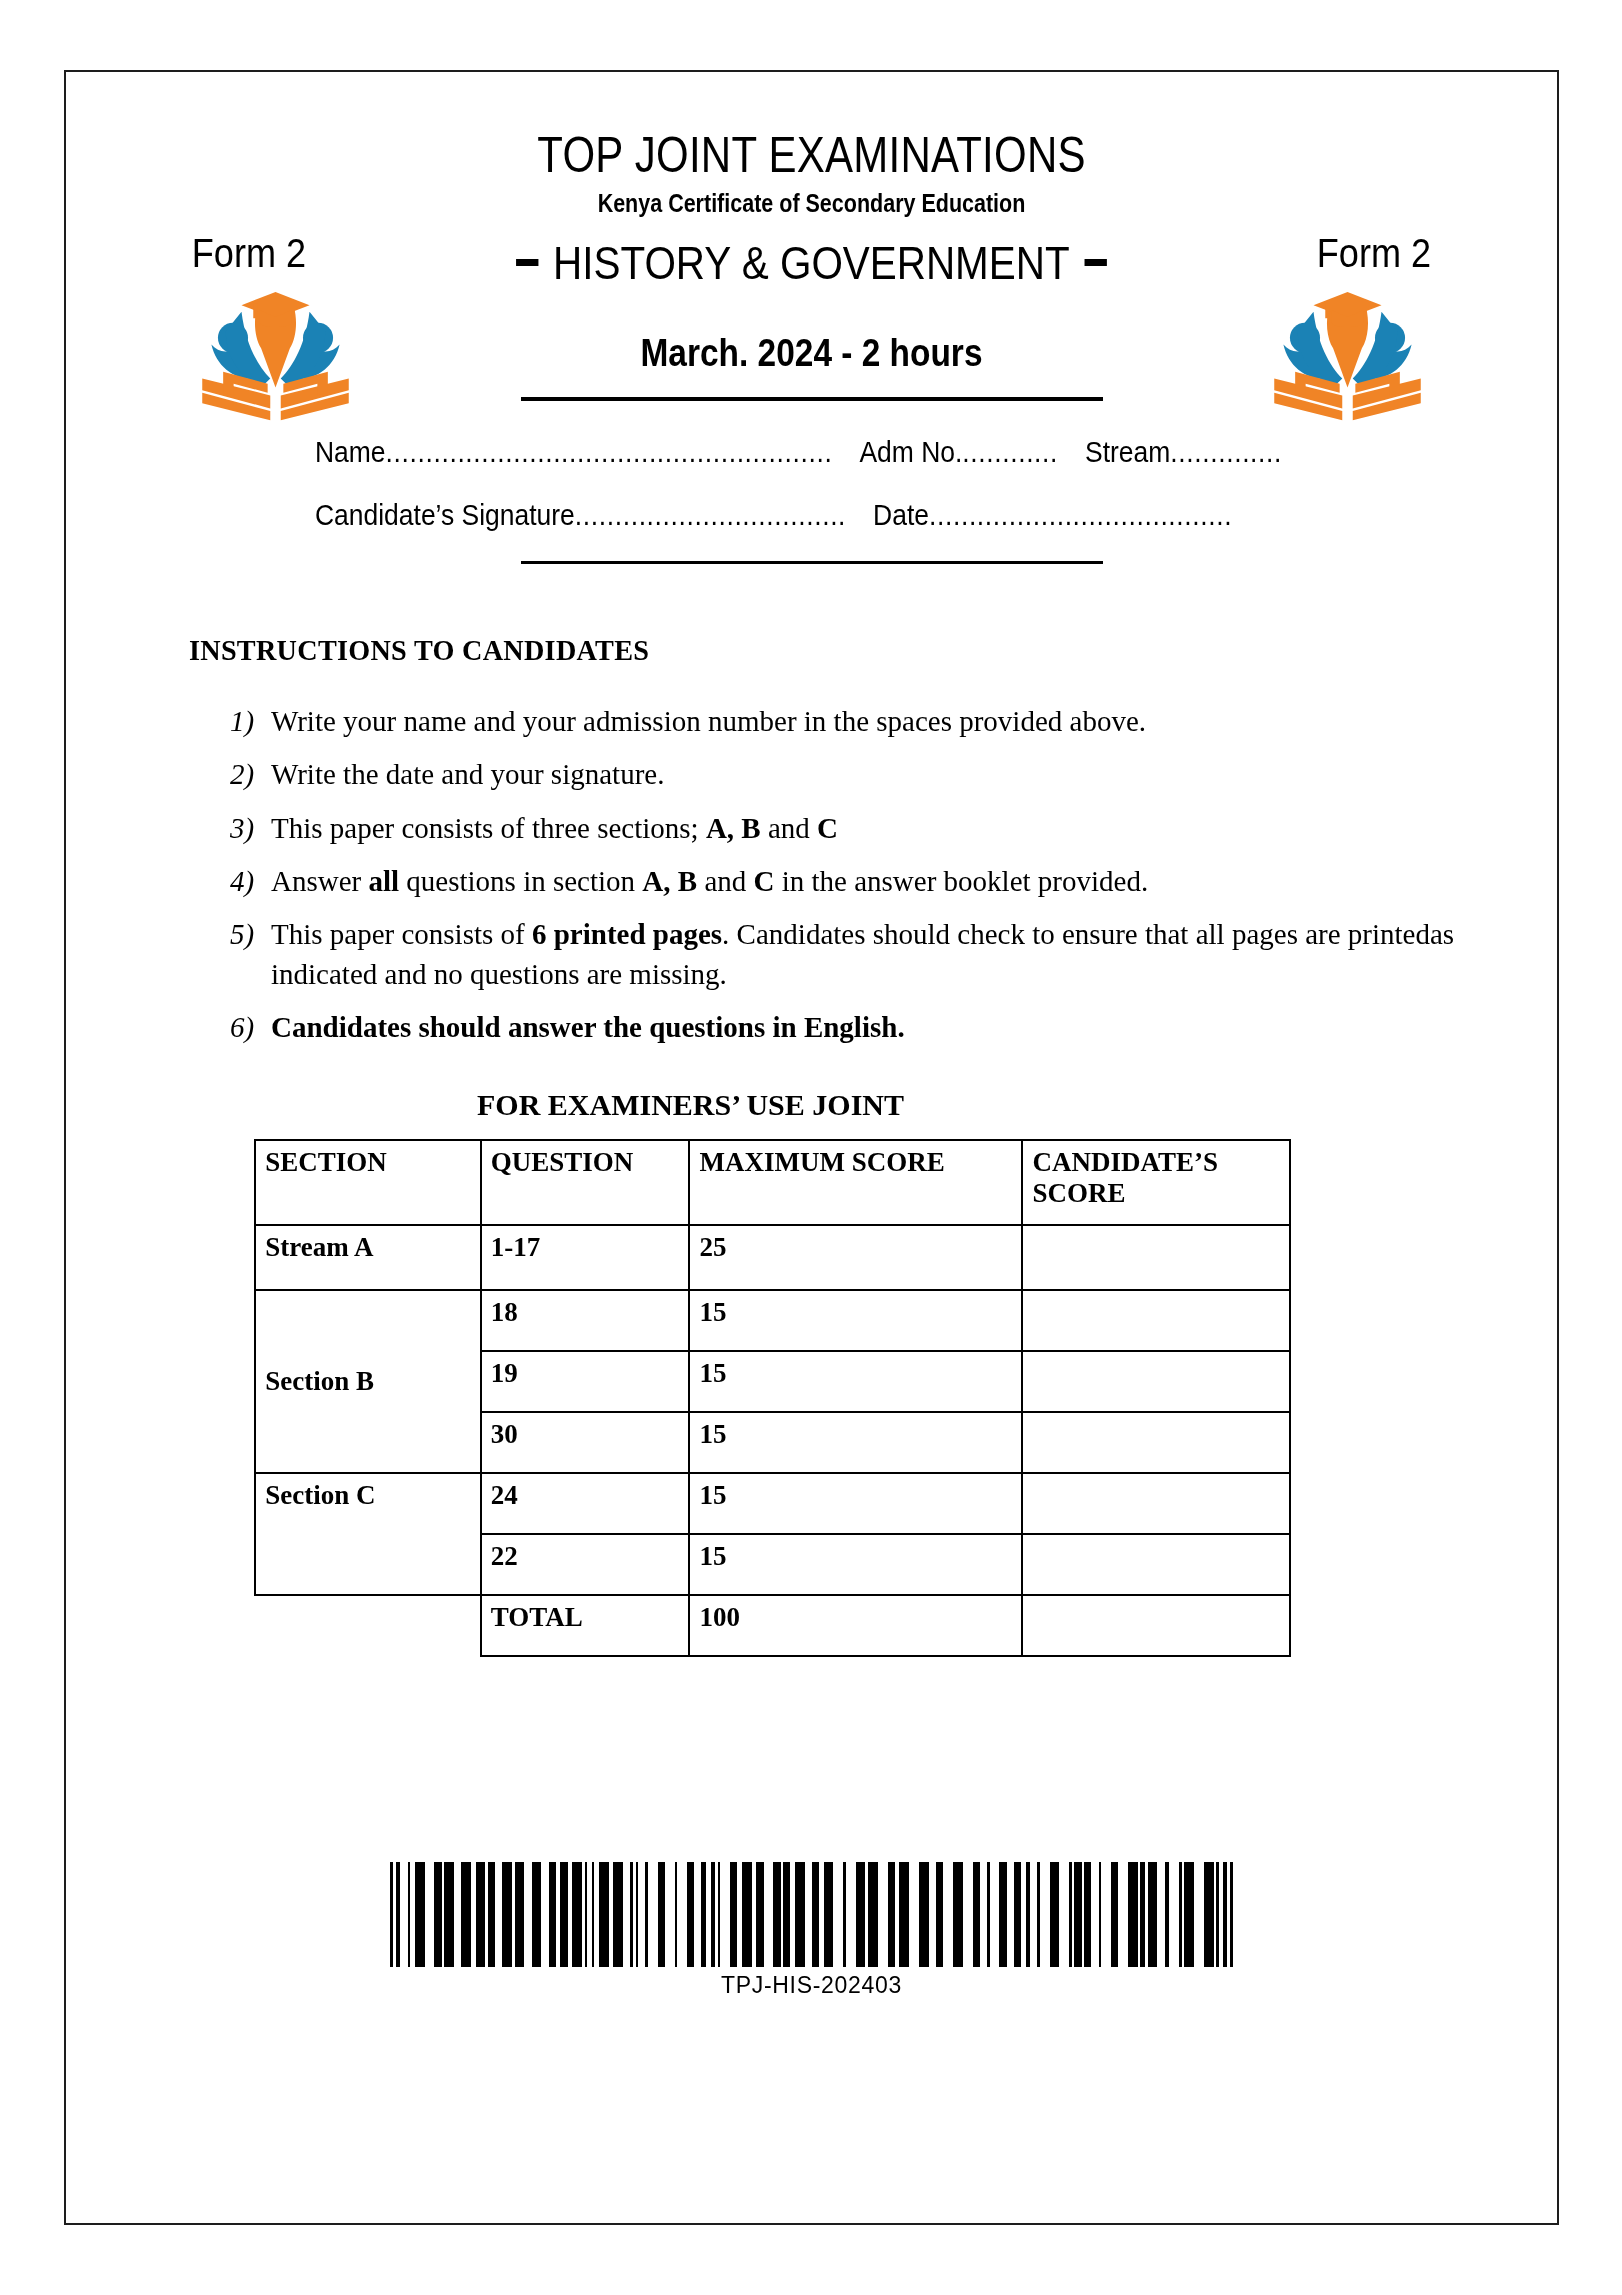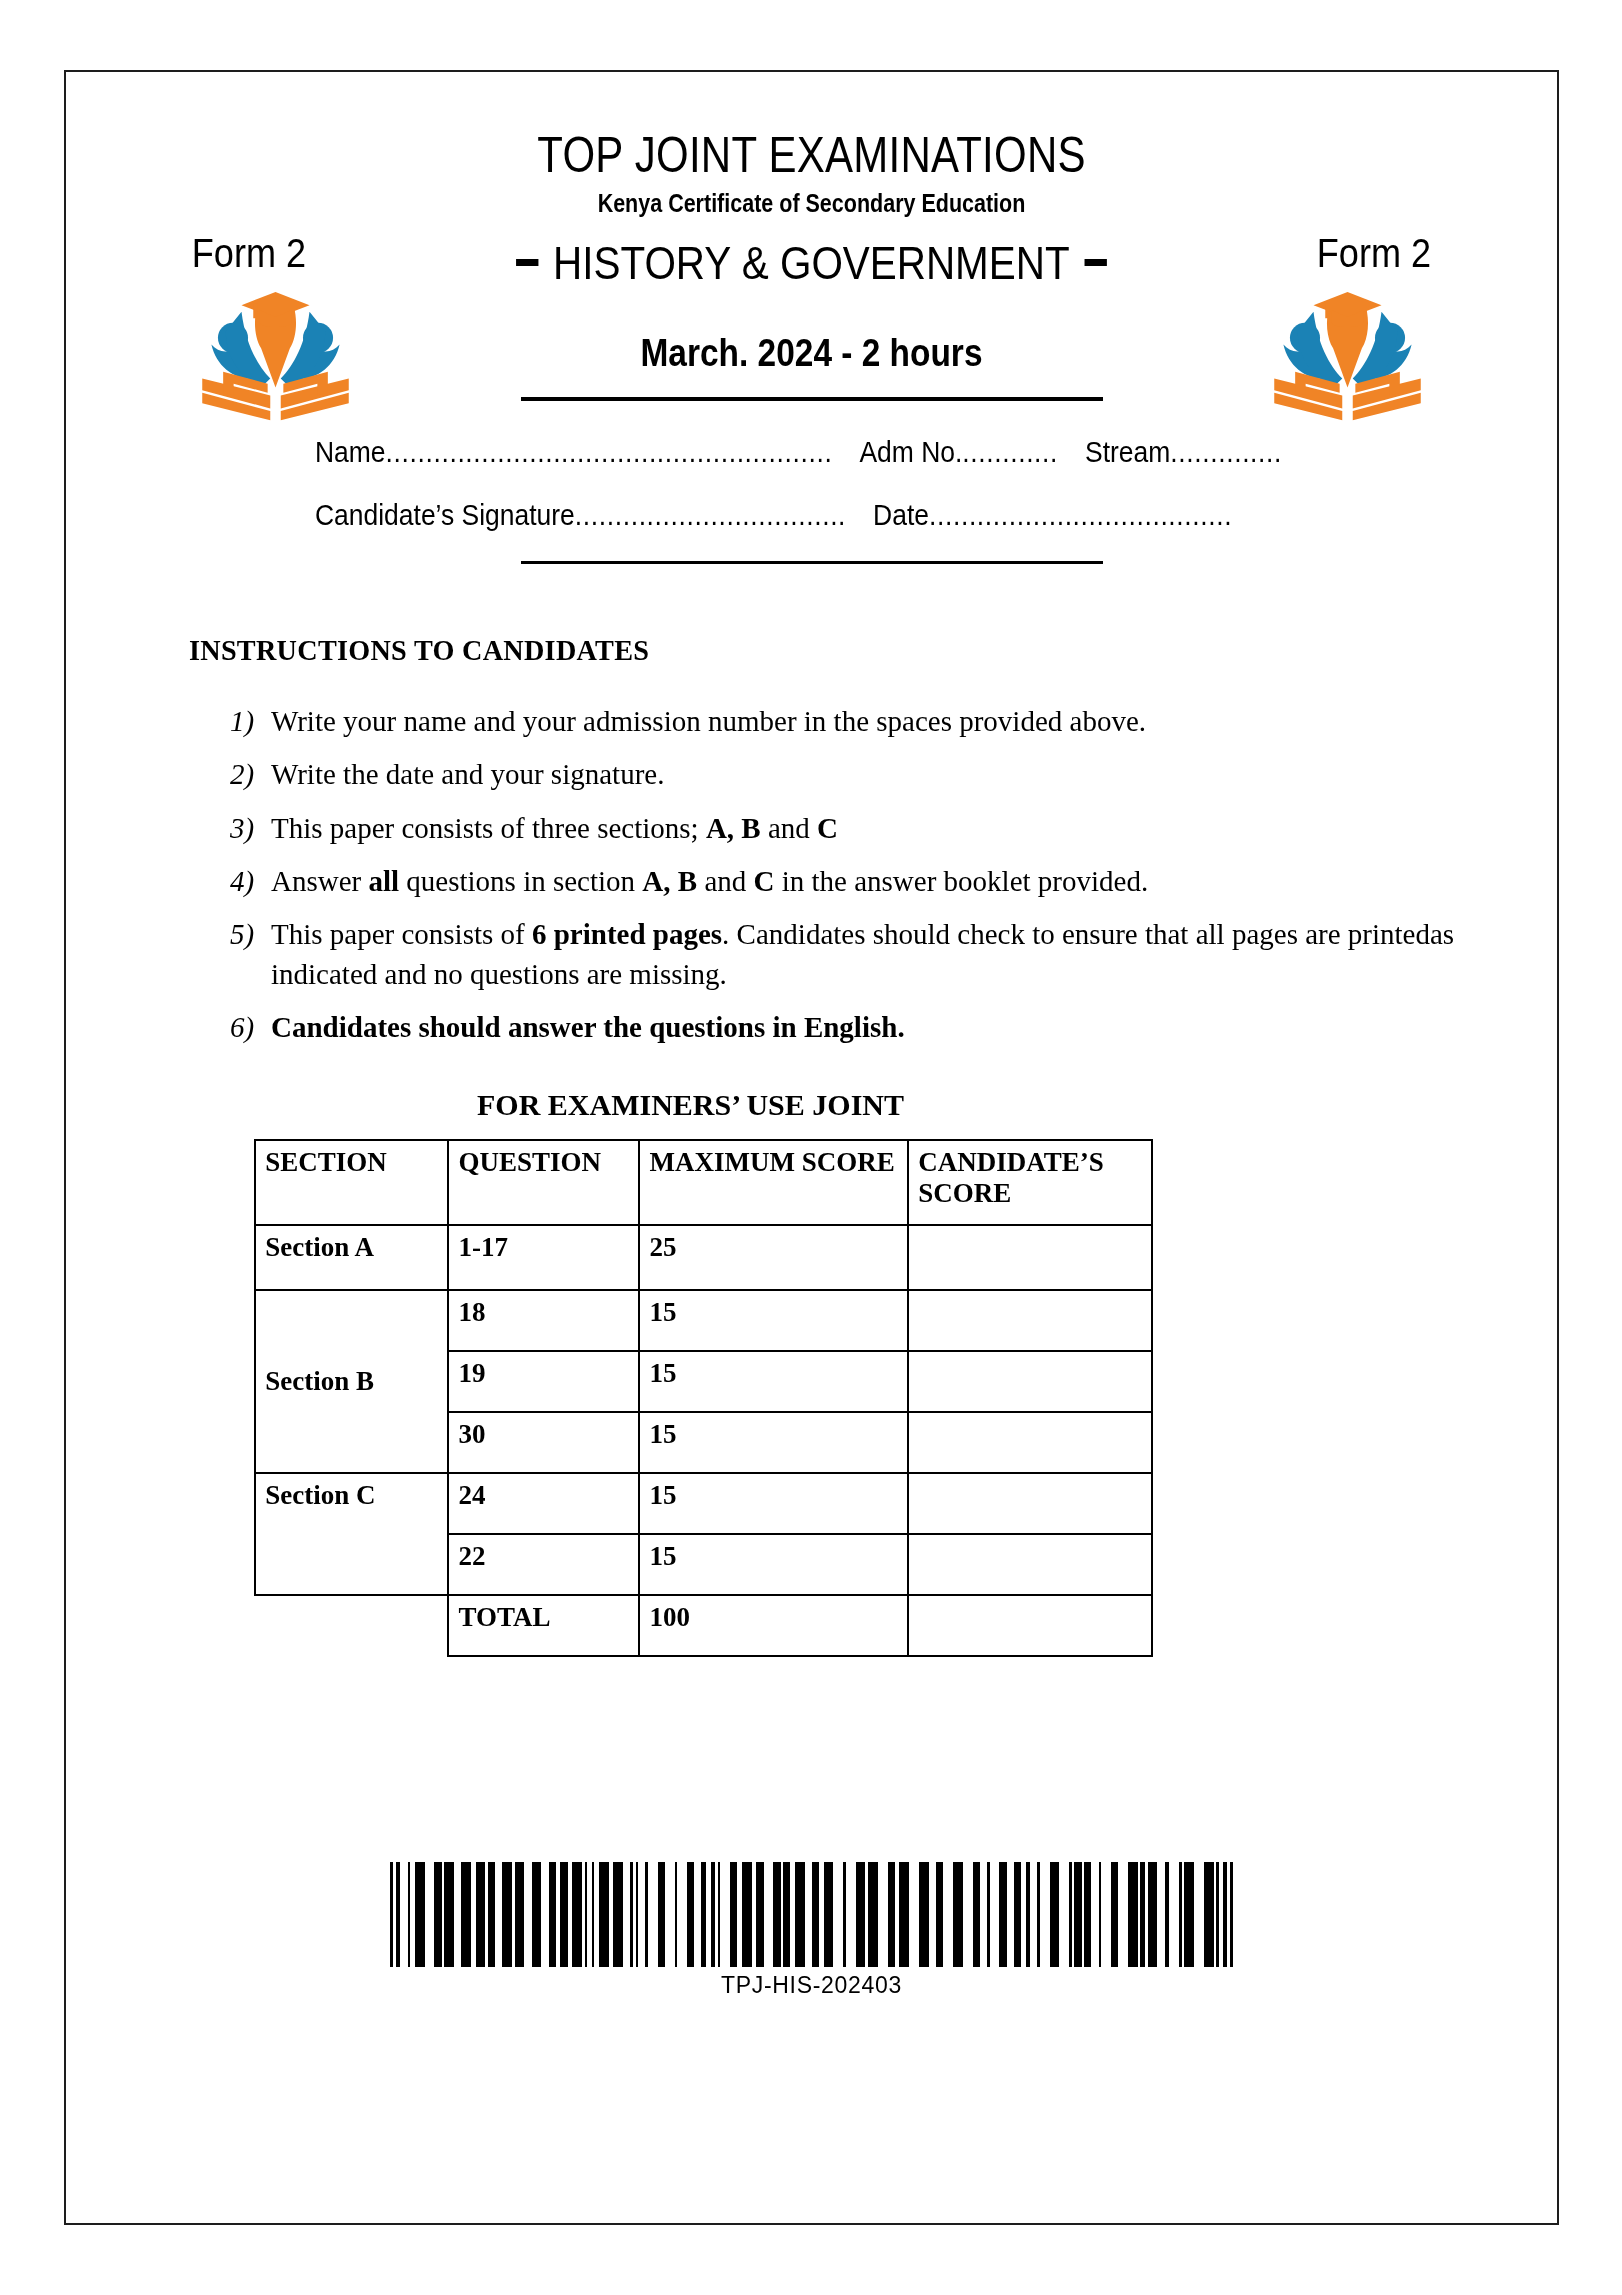--- a/index.html
+++ b/index.html
@@ -170,21 +170,21 @@
     font-family: "Liberation Serif", "DejaVu Serif", serif;
     font-weight: 700;
     font-size: 30px;
     margin-top: 41px;
     margin-left: 124px;
     margin-right: 366px;
   }
   .score-table {
     margin-top: 17px;
     margin-left: 188px;
-    width: 899px;
+    width: 1037px;
     border-collapse: collapse;
     font-family: "Liberation Serif", "DejaVu Serif", serif;
     font-size: 27px;
     font-weight: 700;
   }
   .score-table td, .score-table th {
     border: 2px solid #000;
     padding: 6.5px 9.2px;
     vertical-align: top;
     text-align: left;
@@ -357,21 +357,21 @@
     <thead>
       <tr class="hdr-row">
         <th class="col-section">SECTION</th>
         <th class="col-question">QUESTION</th>
         <th class="col-max">MAXIMUM SCORE</th>
         <th class="col-cand">CANDIDATE’S SCORE</th>
       </tr>
     </thead>
     <tbody>
       <tr class="row-secA">
-        <td>Section A</td>
+        <td>Stream A</td>
         <td class="cell-ctr">1-17</td>
         <td class="cell-ctr">25</td>
         <td></td>
       </tr>
       <tr class="row-tall">
         <td rowspan="3" style="vertical-align:middle">Section B</td>
         <td>18</td>
         <td class="cell-ctr">15</td>
         <td></td>
       </tr>

